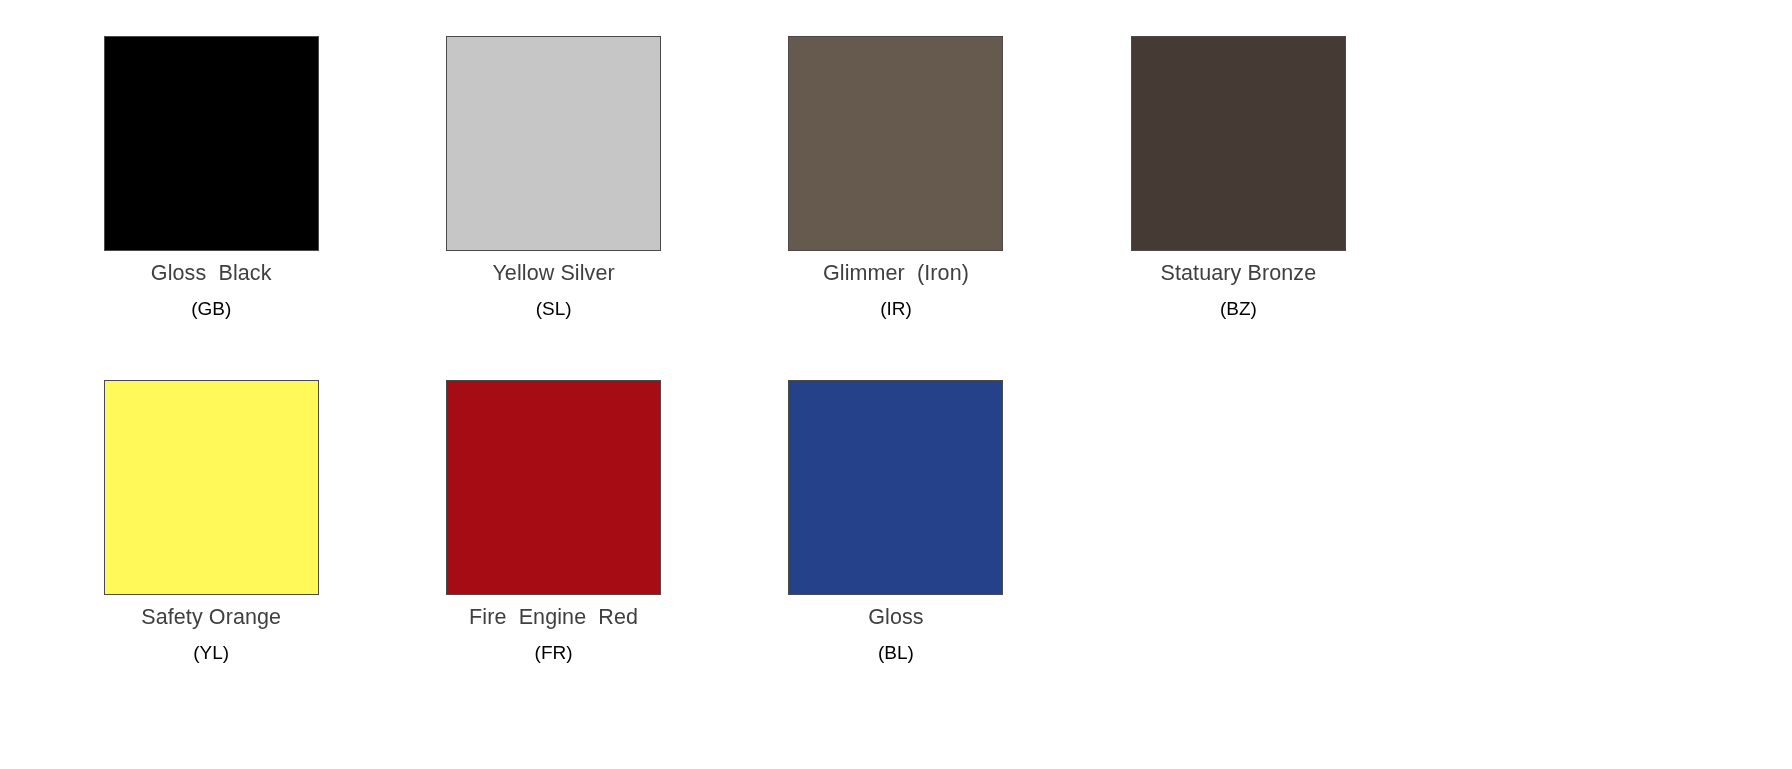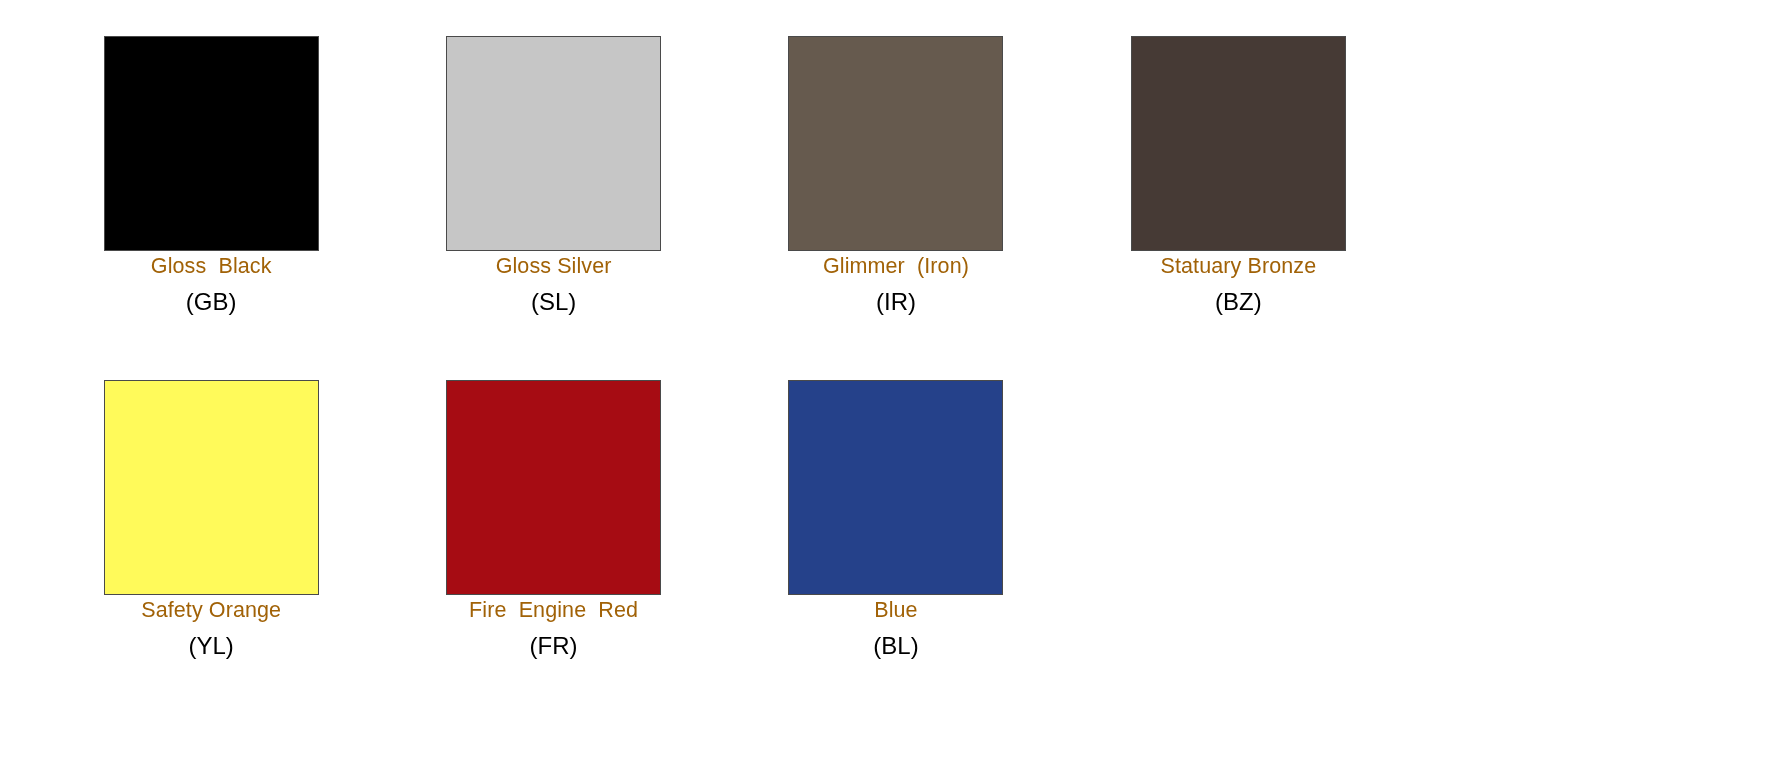--- a/index.html
+++ b/index.html
@@ -40,51 +40,52 @@
   }
 
   .swatch-chip {
     width: 215px;
     height: 215px;
     box-sizing: border-box;
     border: 1px solid #4a4a4a;
   }
 
   .swatch-name {
+    margin-top: 7px;
     font-size: 21.5px;
     line-height: 30px;
     letter-spacing: 0.1px;
     text-align: center;
     white-space: pre;
-    color: #a16207;
+    color: #404040;
   }
 
   .swatch-code {
     margin-top: 6px;
-    font-size: 24px;
+    font-size: 19px;
     line-height: 30px;
     text-align: center;
     white-space: pre;
     color: #000000;
   }
 </style>
 </head>
 <body style="background-color: rgb(255, 255, 255);">
 
 <div class="swatch-sheet">
 
   <div class="swatch-row">
     <div class="swatch-cell">
       <div class="swatch-chip" style="background-color: rgb(0, 0, 0); border-color: rgb(74, 74, 74);"></div>
       <div class="swatch-name">Gloss  Black</div>
       <div class="swatch-code">(GB)</div>
     </div>
     <div class="swatch-cell">
       <div class="swatch-chip" style="background-color: rgb(198, 198, 198); border-color: rgb(74, 74, 74);"></div>
-      <div class="swatch-name">Gloss Silver</div>
+      <div class="swatch-name">Yellow Silver</div>
       <div class="swatch-code">(SL)</div>
     </div>
     <div class="swatch-cell">
       <div class="swatch-chip" style="background-color: rgb(102, 90, 78); border-color: rgb(74, 74, 74);"></div>
       <div class="swatch-name">Glimmer  (Iron)</div>
       <div class="swatch-code">(IR)</div>
     </div>
     <div class="swatch-cell">
       <div class="swatch-chip" style="background-color: rgb(70, 58, 53); border-color: rgb(74, 74, 74);"></div>
       <div class="swatch-name">Statuary Bronze</div>
@@ -98,18 +99,18 @@
       <div class="swatch-name">Safety Orange</div>
       <div class="swatch-code">(YL)</div>
     </div>
     <div class="swatch-cell">
       <div class="swatch-chip" style="background-color: rgb(166, 12, 19); border-color: rgb(74, 74, 74);"></div>
       <div class="swatch-name">Fire  Engine  Red</div>
       <div class="swatch-code">(FR)</div>
     </div>
     <div class="swatch-cell">
       <div class="swatch-chip" style="background-color: rgb(37, 65, 138); border-color: rgb(74, 74, 74);"></div>
-      <div class="swatch-name">Blue</div>
+      <div class="swatch-name">Gloss</div>
       <div class="swatch-code">(BL)</div>
     </div>
   </div>
 
 </div>
 
 </body></html>

